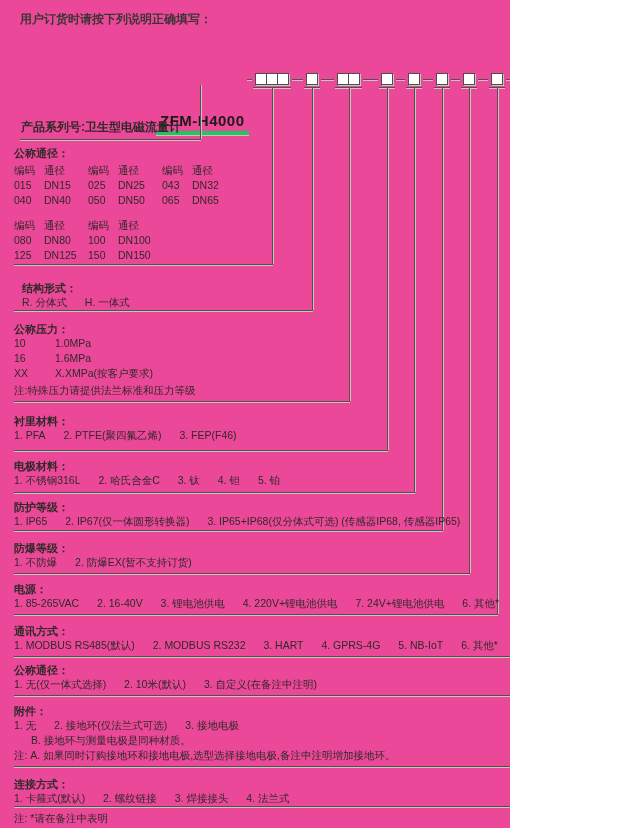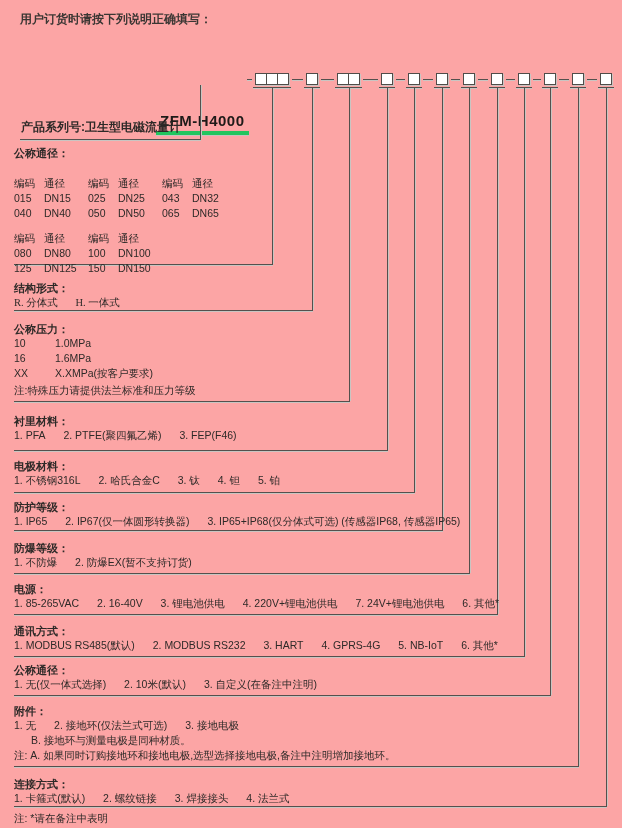--- a/index.html
+++ b/index.html
@@ -1,34 +1,34 @@
 <!DOCTYPE html>
 <html><head>
 <meta charset="utf-8">
 <style>
   html,body { margin:0; padding:0; background:#ffffff; }
   #page {
-    position:relative; width:622px; height:828px; background:#fca5a5;
+    position:relative; width:510px; height:828px; background:#ec4899;
     font-family:"Liberation Sans","DejaVu Sans",sans-serif;
     color:#2e2a28; overflow:hidden;
   }
   .abs { position:absolute; }
   .hdr { font-size:12px; font-weight:bold; color:#3a3633; }
   .model {
     font-size:15px; font-weight:bold; color:#1d1a18;
     border-bottom:4px solid #22c55e; box-shadow:0 1px 0 #c6c2bf;
     padding:0 4px 2px 4px; letter-spacing:0.5px;margin-top:48px;
   }
   .series-label { font-size:12px; font-weight:bold; }
   .sec-title { font-size:11px; font-weight:bold; line-height:14px; }
   .sec-line { font-size:10.5px; line-height:15px; white-space:nowrap; }
   .sec-line .opt { margin-right:15px; }
   .sec-line .opt:last-child { margin-right:0; }
   .note-line { font-size:10.5px; line-height:15px; white-space:nowrap; }
-  .dia-table { margin-top:16px; }
+  .dia-table { margin-top:3px; }
   .dia-table.second { margin-top:10px; }
   .dia-row { font-size:10.5px; line-height:15px; white-space:nowrap; }
   .cell-code { display:inline-block; width:30px; }
   .cell-dia  { display:inline-block; width:44px; }
   .pr-row { font-size:10.5px; line-height:15px; white-space:nowrap; }
   .pr-code { display:inline-block; width:41px; }
   .indent-b { padding-left:17px; }
   
   .hline { position:absolute; height:1px; background:#54504d; box-shadow:0 1px 0 #c9c5c2; }
   .vline { position:absolute; width:1px; background:#54504d; box-shadow:1px 0 0 #c9c5c2; }
@@ -133,21 +133,21 @@
       </div>
       <div class="dia-row">
         <span class="cell-code">080</span><span class="cell-dia">DN80</span><span class="cell-code">100</span><span class="cell-dia">DN100</span>
       </div>
       <div class="dia-row">
         <span class="cell-code">125</span><span class="cell-dia">DN125</span><span class="cell-code">150</span><span class="cell-dia">DN150</span>
       </div>
     </div>
   </div>
 
-  <div class="abs" style="left:14px; top:281px;font-family:Liberation Serif, serif;">
+  <div class="abs" style="left:22px; top:281px;">
     <div class="sec-title">结构形式：</div>
     <div class="sec-line">
       <span class="opt">R. 分体式</span>
       <span class="opt">H. 一体式</span>
     </div>
   </div>
 
   <div class="abs" style="left:14px; top:322px;">
     <div class="sec-title">公称压力：</div>
     <div class="pr-row">

